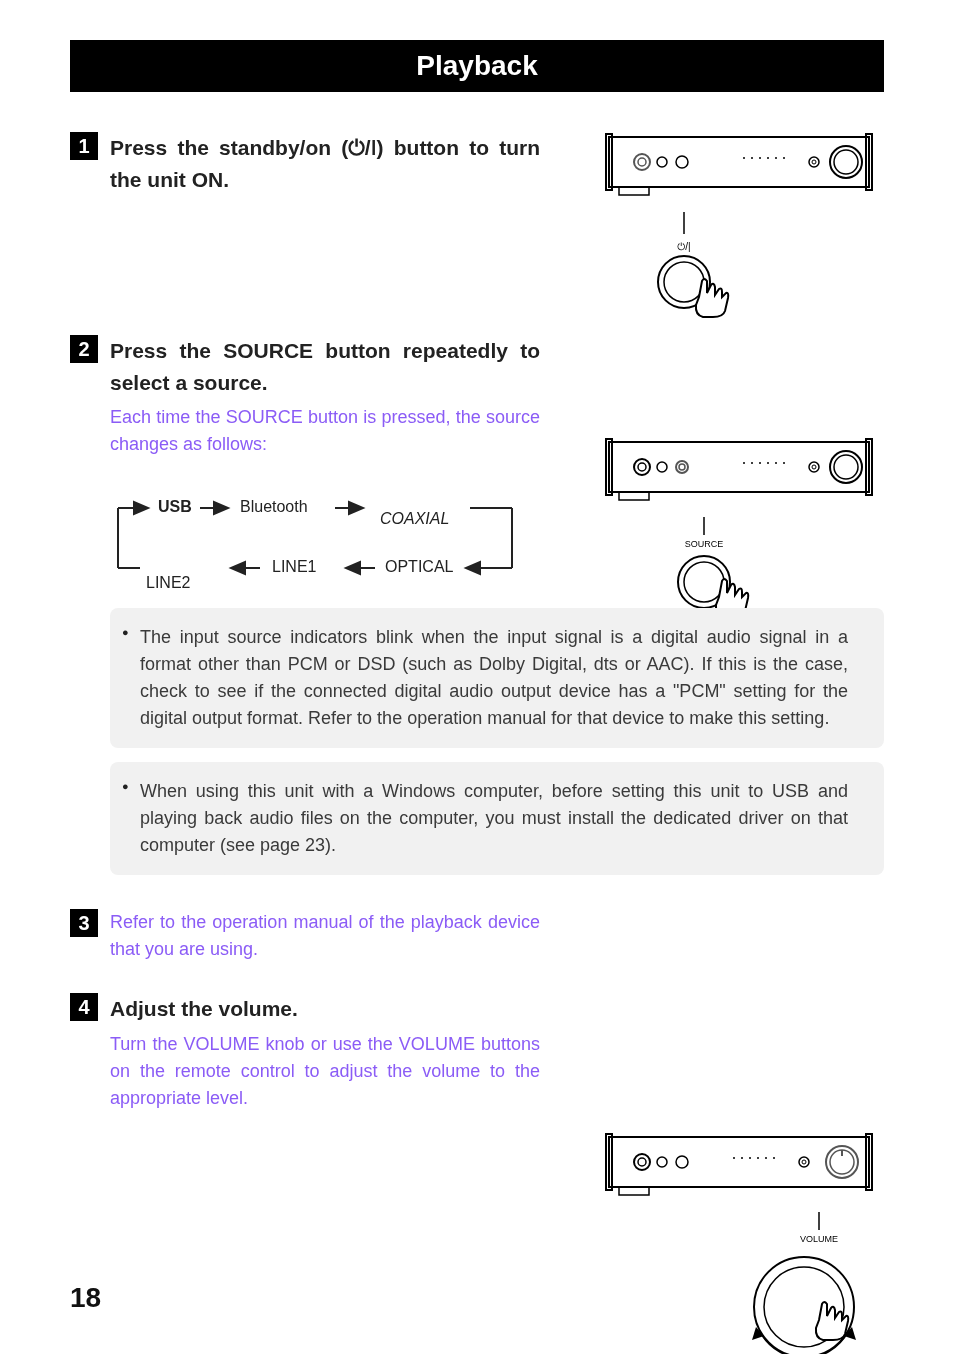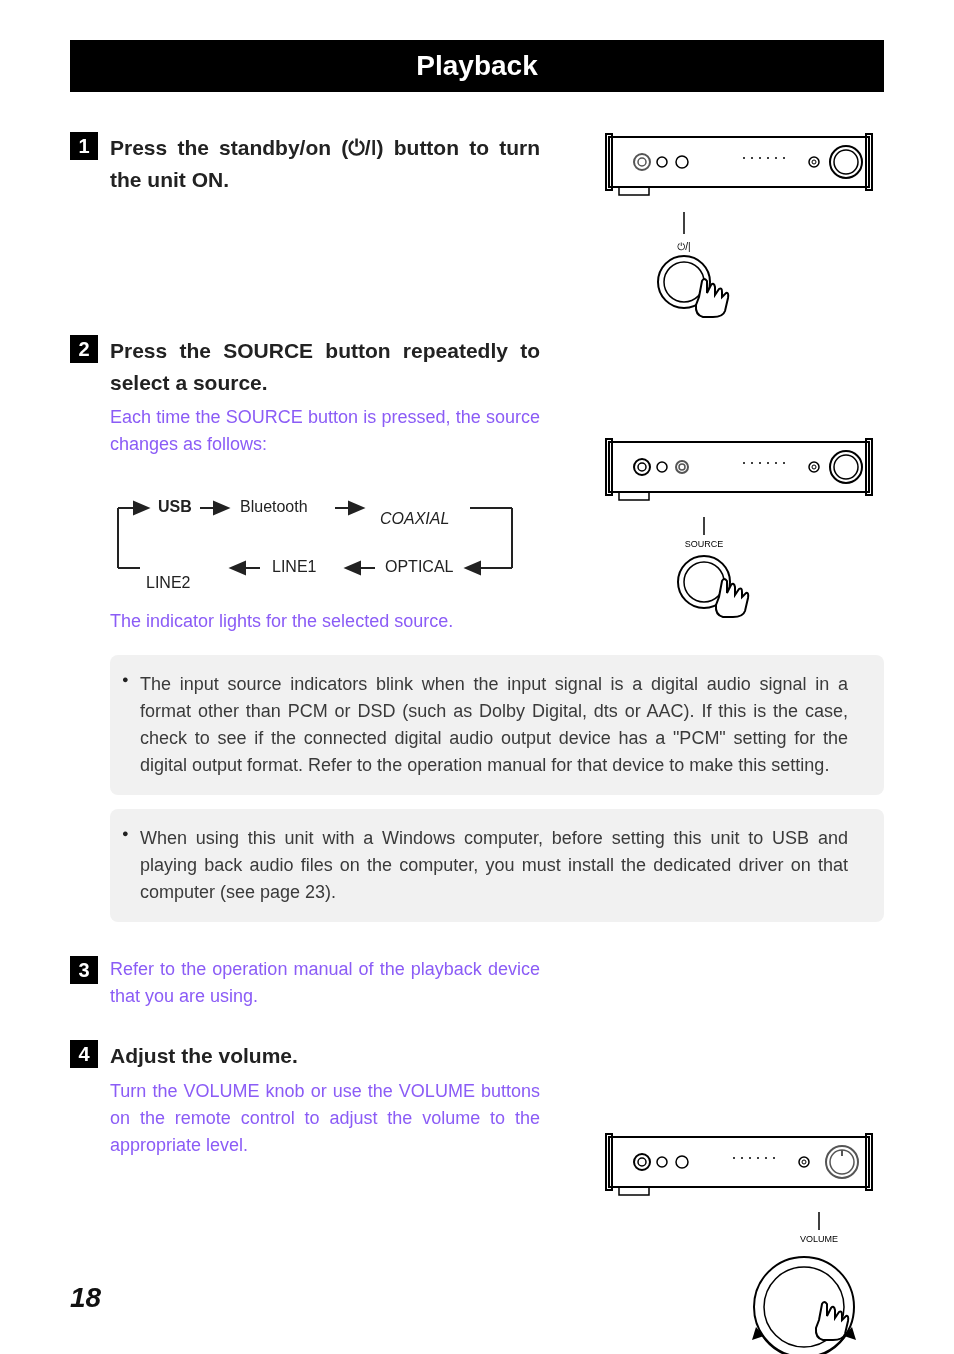--- a/index.html
+++ b/index.html
@@ -91,21 +91,20 @@
     top: 16px;
     font-size: 11px;
     color: #222;
   }
   .page-num {
     position: absolute;
     left: 70px;
     bottom: 40px;
     font-size: 28px;
     font-weight: bold;
-    font-style: italic;
     color: #111;
   }
   .power-icon { font-family: Arial, sans-serif; }
   .figs-row3 { position:absolute; right:0; top:305px; width:280px; }
   .figs-row4 { position:absolute; right:0; top:1000px; width:280px; }
 </style>
 </head>
 <body>
 
 <div class="title-bar">Playback</div>
@@ -231,21 +230,20 @@
       </g>
     </svg>
     <div style="position:absolute; left:48px; top:10px;font-weight:bold;">USB</div>
     <div style="position:absolute; left:130px; top:10px;">Bluetooth</div>
     <div style="position:absolute; left:270px; top:22px;font-style:italic;">COAXIAL</div>
     <div style="position:absolute; left:36px; top:70px;margin-top:16px;">LINE2</div>
     <div style="position:absolute; left:162px; top:70px;">LINE1</div>
     <div style="position:absolute; left:275px; top:70px;">OPTICAL</div>
   </div>
 
-  <div class="step-text" style="margin-left:40px; width:470px; margin-bottom:20px;">The indicator lights for the selected source.</div>
 
   <div class="note-box">The input source indicators blink when the input signal is a digital audio signal in a format other than PCM or DSD (such as Dolby Digital, dts or AAC). If this is the case, check to see if the connected digital audio output device has a "PCM" setting for the digital output format. Refer to the operation manual for that device to make this setting.</div>
   <div class="note-box">When using this unit with a Windows computer, before setting this unit to USB and playing back audio files on the computer, you must install the dedicated driver on that computer (see page 23).</div>
 
   <div style="height:20px"></div>
 
   <div class="step">
     <div class="step-num">3</div>
     <div class="step-body">
       <div class="step-text">Refer to the operation manual of the playback device that you are using.</div>

